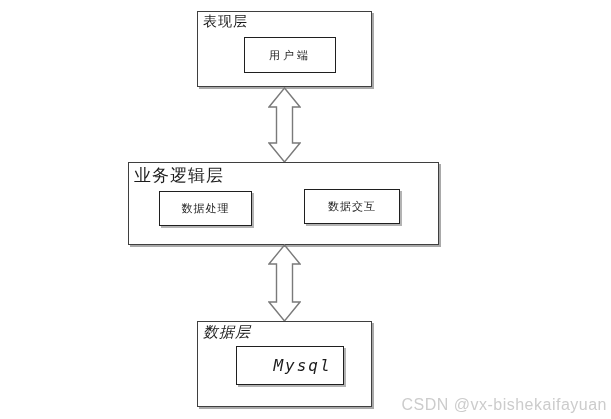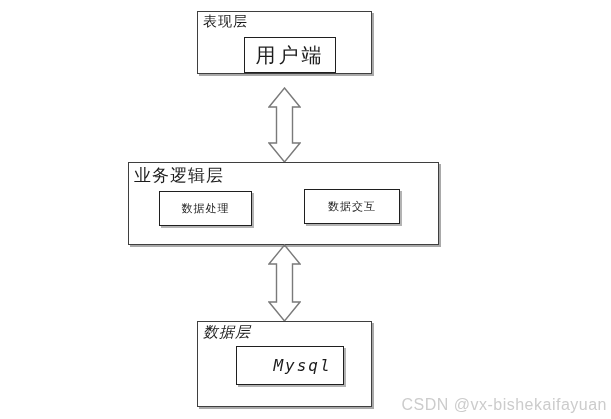--- a/index.html
+++ b/index.html
@@ -37,23 +37,23 @@
     box-sizing: border-box;
     display: flex;
     align-items: center;
     justify-content: center;
     color: #1c1c1c;
     white-space: nowrap;
   }
   .node-shadow {
     box-shadow: 2px 2px 0 0 #b3b3b3;
   }
-  #layer-presentation { left: 197px; top: 11px;  width: 175px; height: 63px; }
+  #layer-presentation { left: 197px; top: 11px;  width: 175px; height: 76px; }
   #layer-presentation .layer-label { font-size: 14px; }
-  #node-client   { left: 46px;  top: 25px; width: 92px;  height: 36px; font-size: 20px; letter-spacing: 3px; }
+  #node-client   { left: 46px;  top: 25px; width: 92px;  height: 36px; font-size: 11px; letter-spacing: 3px; }
 
   #layer-business { left: 128px; top: 162px; width: 311px; height: 83px; }
   #layer-business .layer-label { font-size: 17px; }
   #node-processing { left: 30px;  top: 28px; width: 93px; height: 35px; font-size: 11px; letter-spacing: 1px; border-width: 1.5px; }
   #node-interaction { left: 175px; top: 26px; width: 96px; height: 35px; font-size: 11px; letter-spacing: 1px; border-width: 1.5px; font-family: Liberation Serif, serif; }
 
   #layer-data { left: 197px; top: 321px; width: 175px; height: 86px; font-style: italic; }
   #layer-data .layer-label { font-size: 15px; }
   #node-mysql { left: 38px; top: 24px; width: 108px; height: 39px; font-size: 16px;
                 font-family: "DejaVu Sans Mono", "Liberation Mono", monospace; letter-spacing: 2px; padding-left: 25px; }

